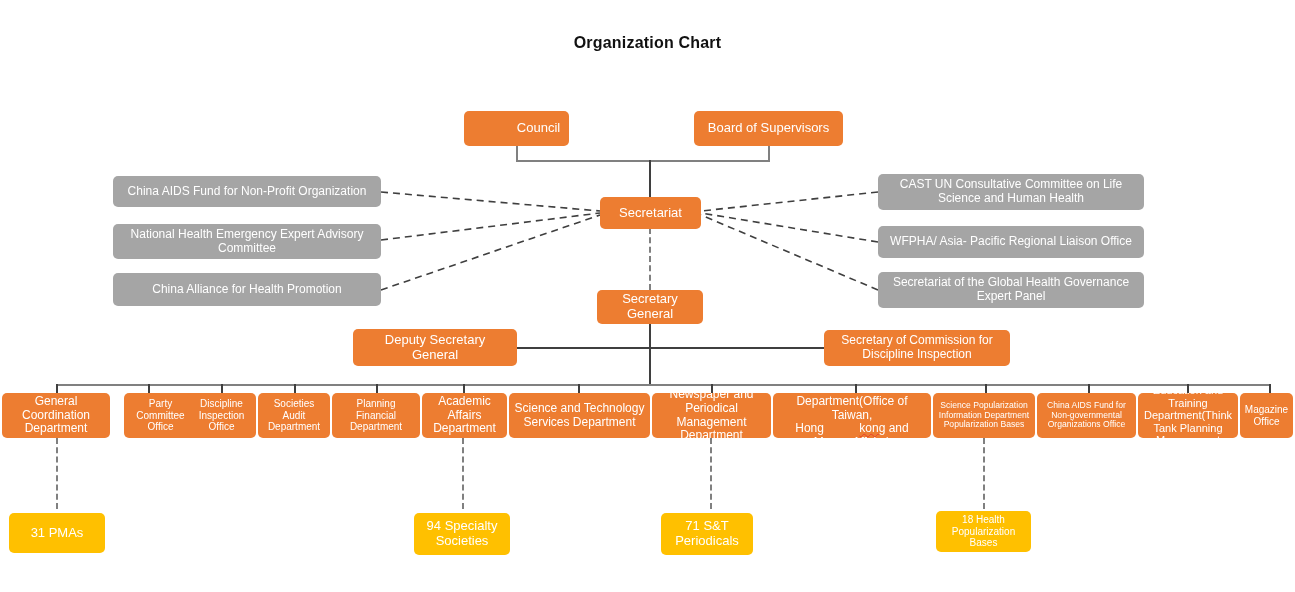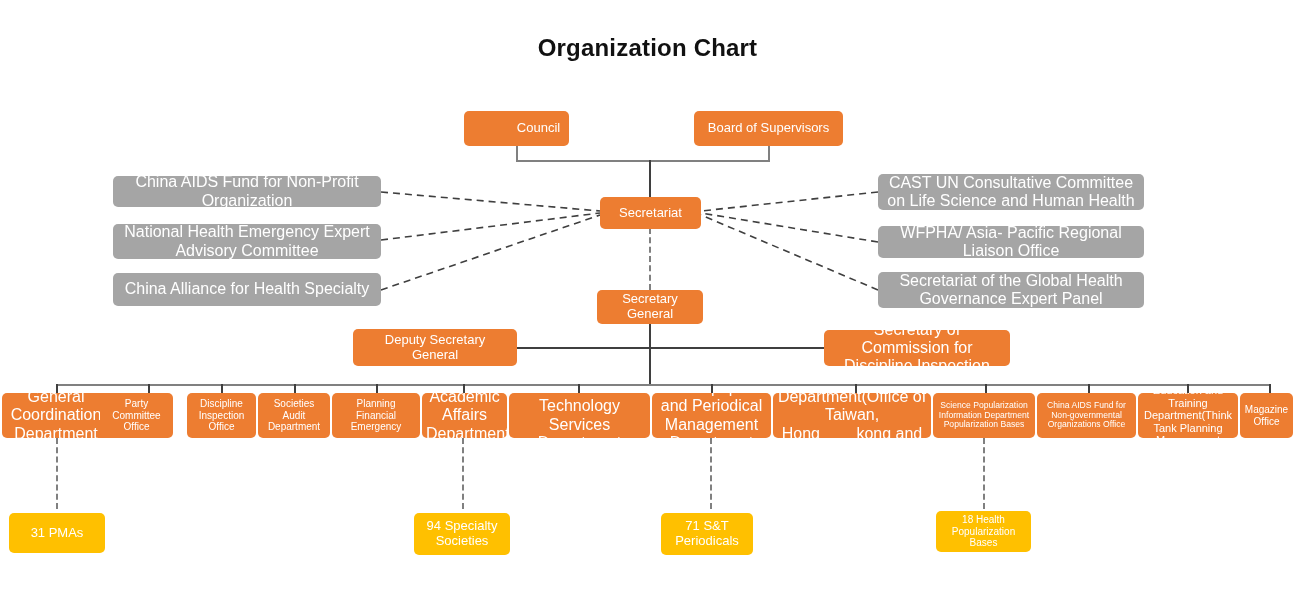--- a/index.html
+++ b/index.html
@@ -16,21 +16,21 @@
     overflow: hidden;
   }
 
   
   #chart-title {
     position: absolute;
     left: 0;
     top: 34px;
     width: 1295px;
     text-align: center;
-    font-size: 24px;
+    font-size: 16px;
     font-weight: bold;
     color: #111111;
     letter-spacing: 0.2px;
   }
 
   
   .node {
     position: absolute;
     box-sizing: border-box;
     display: flex;
@@ -47,21 +47,21 @@
   .node.gray   { background: #A5A5A5; }
   .node.yellow { background: #FFC000; }
 
   .node .lbl {
     display: block;
     width: 100%;
   }
 
   
   .t13 { font-size: 13px; }
-  .t11 { font-size: 16px; align-items: center; }
+  .t11 { font-size: 12px; align-items: center; }
   .t10 { font-size: 10px; }
   .t9  { font-size: 8.6px; }
   .t8  { font-size: 11px; }
 
   
   .ln {
     position: absolute;
     background: #3f3f3f;
   }
   .ln.gray-ln { background: #808080; }
@@ -174,53 +174,53 @@
 
   <div class="node gray t11" style="left:113px; top:176px; width:268px; height:31px;">
     <span class="lbl">China AIDS Fund for Non-Profit Organization</span>
   </div>
 
   <div class="node gray t11" style="left:113px; top:224px; width:268px; height:35px;">
     <span class="lbl">National Health Emergency Expert Advisory Committee</span>
   </div>
 
   <div class="node gray t11" style="left:113px; top:273px; width:268px; height:33px;">
-    <span class="lbl">China Alliance for Health Specialty</span>
+    <span class="lbl">China Alliance for Health Promotion</span>
   </div>
 
   <div class="node gray t11" style="left:878px; top:174px; width:266px; height:36px;">
     <span class="lbl">CAST UN Consultative Committee on Life Science and Human Health</span>
   </div>
 
   <div class="node gray t11" style="left:878px; top:226px; width:266px; height:32px;">
     <span class="lbl">WFPHA/ Asia- Pacific Regional Liaison Office</span>
   </div>
 
   <div class="node gray t11" style="left:878px; top:272px; width:266px; height:36px;">
     <span class="lbl">Secretariat of the Global Health Governance Expert Panel</span>
   </div>
 
   <div class="node orange t11" style="left:2px; top:393px; width:108px; height:45px;">
     <span class="lbl">General Coordination Department</span>
   </div>
 
-  <div class="node orange t10" style="left:100px; top:393px; width:73px; height:45px;">
+  <div class="node orange t10" style="left:124px; top:393px; width:73px; height:45px;">
     <span class="lbl">Party Committee Office</span>
   </div>
 
   <div class="node orange t10" style="left:187px; top:393px; width:69px; height:45px;">
     <span class="lbl">Discipline Inspection Office</span>
   </div>
 
   <div class="node orange t10" style="left:258px; top:393px; width:72px; height:45px;">
     <span class="lbl">Societies Audit Department</span>
   </div>
 
   <div class="node orange t10" style="left:332px; top:393px; width:88px; height:45px;">
-    <span class="lbl">Planning Financial Emergency</span>
+    <span class="lbl">Planning Financial Department</span>
   </div>
 
   <div class="node orange t11" style="left:422px; top:393px; width:85px; height:45px;">
     <span class="lbl">Academic Affairs Department</span>
   </div>
 
   <div class="node orange t11" style="left:509px; top:393px; width:141px; height:45px;">
     <span class="lbl">Science and Technology Services Department</span>
   </div>
 

